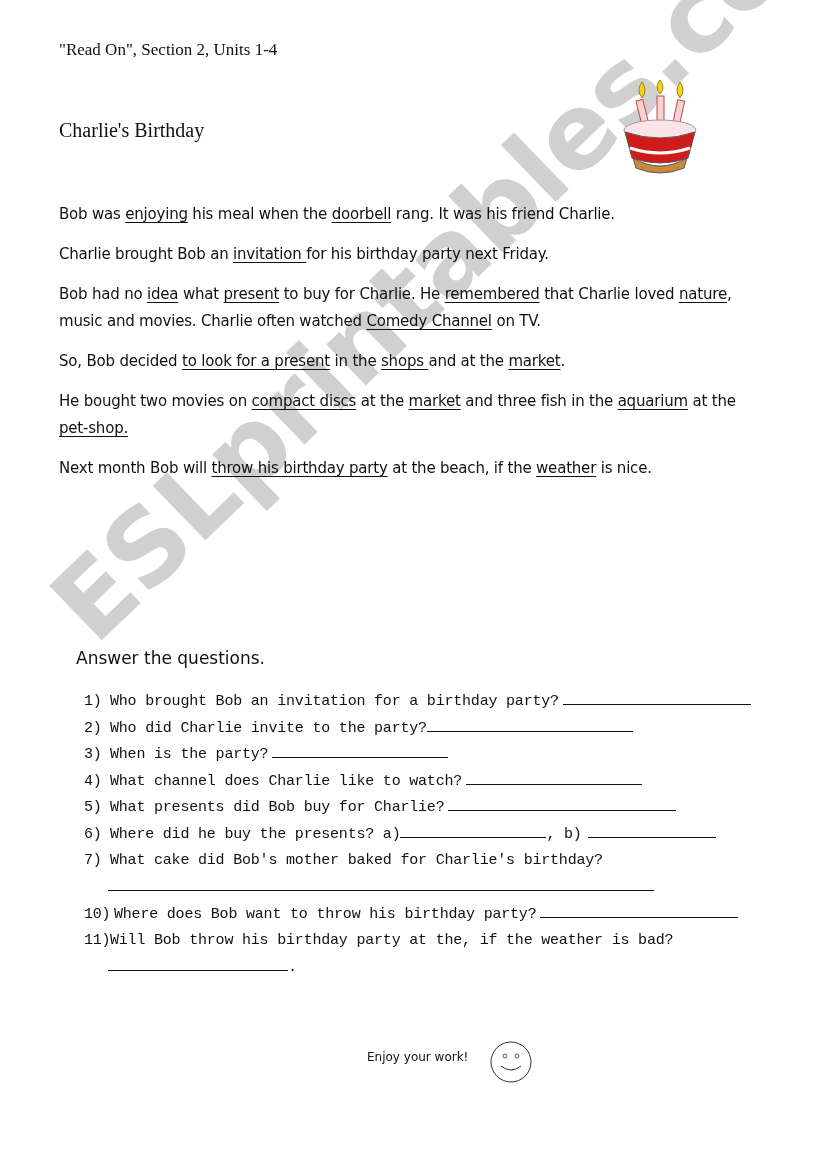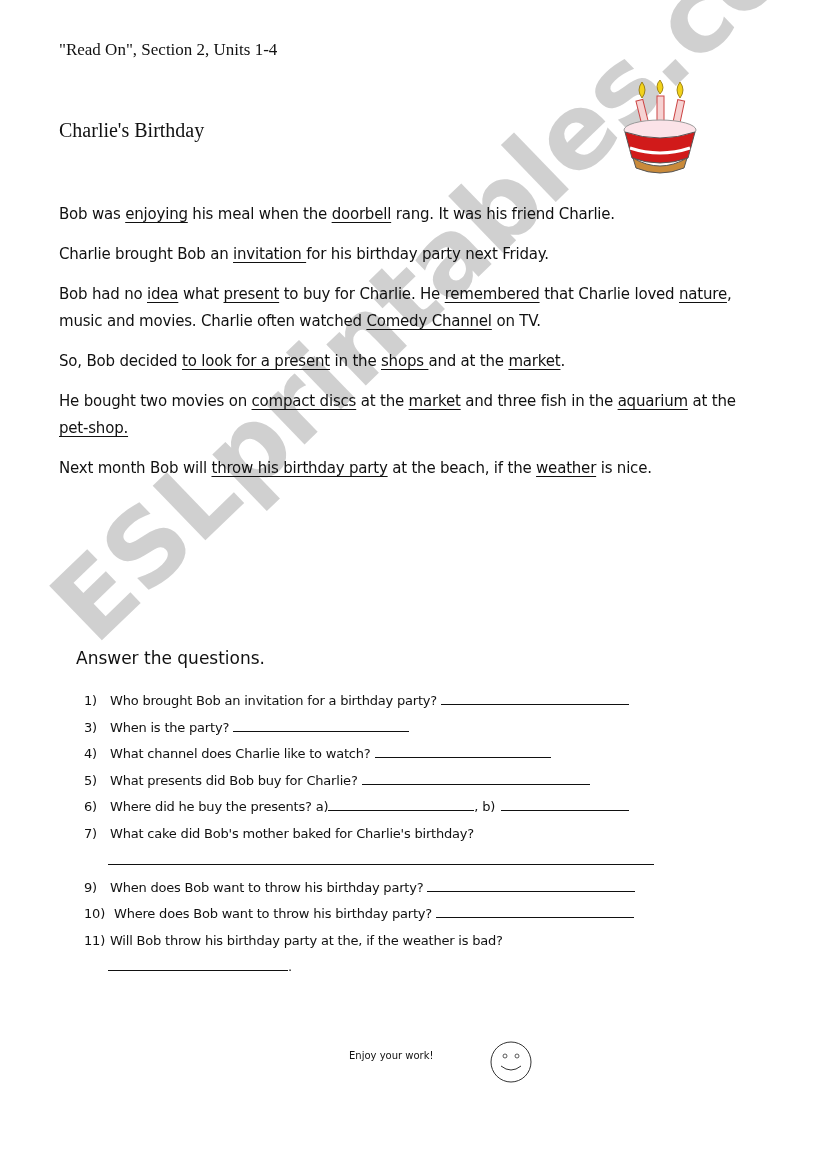--- a/index.html
+++ b/index.html
@@ -5,26 +5,26 @@
   html, body { margin:0; padding:0; background:#ffffff; }
   body { width:821px; height:1169px; position:relative; overflow:hidden; font-family:"DejaVu Sans", sans-serif; color:#111; }
   .page { position:absolute; left:0; top:0; width:821px; height:1169px; }
   .header { position:absolute; left:59px; top:40px; font-family:"Liberation Serif", serif; font-size:17px; }
   .title { position:absolute; left:59px; top:119px; font-family:"Liberation Serif", serif; font-weight:normal; font-size:20px; }
   .cake { position:absolute; left:620px; top:80px; width:80px; height:95px; }
   .story { position:absolute; left:59px; top:201px; width:700px; font-size:15px; line-height:27px; letter-spacing:-0.2px; }
   .story p { margin:0 0 13px 0; }
   .story u { text-decoration:underline; text-underline-offset:3px; }
   .instr { position:absolute; left:76px; top:648px; font-size:17px; }
-  .questions { position:absolute; left:84px; top:688px; width:680px; font-size:13px; letter-spacing:-0.2px; }
+  .questions { position:absolute; left:84px; top:688px; width:680px; font-size:15px; letter-spacing:-0.2px;font-family:Liberation Mono, monospace; }
   .q { height:26.6px; line-height:26px; white-space:nowrap; }
   .q .num { display:inline-block; width:26px; }
   .q .blank { display:inline-block; border-bottom:1px solid #111; height:16px; vertical-align:baseline; margin-left:4px; }
   .q.cont { padding-left:24px; height:27px; }
-  .enjoy { position:absolute; left:349px; top:1050px; font-size:10px; }
+  .enjoy { position:absolute; left:367px; top:1050px; font-size:12px; }
   .smiley { position:absolute; left:489px; top:1040px; width:44px; height:44px; }
   .watermark { position:absolute; left:70px; top:560px; transform:rotate(-44deg); transform-origin:left center; font-family:"DejaVu Sans", sans-serif; font-weight:bold; font-size:104px; color:rgba(170,170,170,0.55); letter-spacing:-1px; white-space:nowrap; pointer-events:none; }
 </style>
 </head>
 <body>
 
 <div class="page">
 
   <div class="watermark">ESLprintables.com</div>
 
@@ -54,27 +54,27 @@
     <p><span>Bob had no </span><u>idea</u><span> what </span><u>present</u><span> to buy for Charlie. He </span><u>remembered</u><span> that Charlie loved </span><u>nature</u><span>, music and movies. Charlie often watched </span><u>Comedy Channel</u><span> on TV.</span></p>
     <p><span>So, Bob decided </span><u>to look for a present</u><span> in the </span><u>shops </u><span>and at the </span><u>market</u><span>.</span></p>
     <p><span>He bought two movies on </span><u>compact discs</u><span> at the </span><u>market</u><span> and three fish in the </span><u>aquarium</u><span> at the </span><u>pet-shop.</u></p>
     <p><span>Next month Bob will </span><u>throw his birthday party</u><span> at the beach, if the </span><u>weather</u><span> is nice.</span></p>
   </div>
 
   <div class="instr">Answer the questions.</div>
 
   <div class="questions">
     <div class="q"><span class="num">1)</span><span>Who brought Bob an invitation for a birthday party?</span><span class="blank" style="width:188px"></span></div>
+    <div class="q"><span class="num">2)</span><span>Who did Charlie invite to the party?</span><span class="blank" style="width:206px;margin-left:0"></span></div>
     <div class="q"><span class="num">3)</span><span>When is the party?</span><span class="blank" style="width:176px"></span></div>
     <div class="q"><span class="num">4)</span><span>What channel does Charlie like to watch?</span><span class="blank" style="width:176px"></span></div>
     <div class="q"><span class="num">5)</span><span>What presents did Bob buy for Charlie?</span><span class="blank" style="width:228px"></span></div>
     <div class="q"><span class="num">6)</span><span>Where did he buy the presents? a)</span><span class="blank" style="width:146px;margin-left:0"></span><span>, b)</span><span class="blank" style="width:128px;margin-left:6px"></span></div>
     <div class="q"><span class="num">7)</span><span>What cake did Bob's mother baked for Charlie's birthday?</span></div>
     <div class="q cont"><span class="blank" style="width:546px;margin-left:0"></span></div>
-    <div class="q"><span class="num">9)</span><span>When does Bob want to throw his birthday party?</span><span class="blank" style="width:208px"></span></div>
     <div class="q"><span class="num" style="width:30px">10)</span><span>Where does Bob want to throw his birthday party?</span><span class="blank" style="width:198px"></span></div>
     <div class="q"><span class="num">11)</span><span>Will Bob throw his birthday party at the, if the weather is bad?</span></div>
     <div class="q cont"><span class="blank" style="width:180px;margin-left:0"></span><span>.</span></div>
   </div>
 
   <div class="enjoy">Enjoy your work!</div>
   <svg class="smiley" viewBox="0 0 44 44">
     <circle cx="22" cy="22" r="20" fill="none" stroke="#333" stroke-width="1"></circle>
     <circle cx="16" cy="16" r="2" fill="none" stroke="#333" stroke-width="0.8"></circle>
     <circle cx="28" cy="16" r="2" fill="none" stroke="#333" stroke-width="0.8"></circle>

